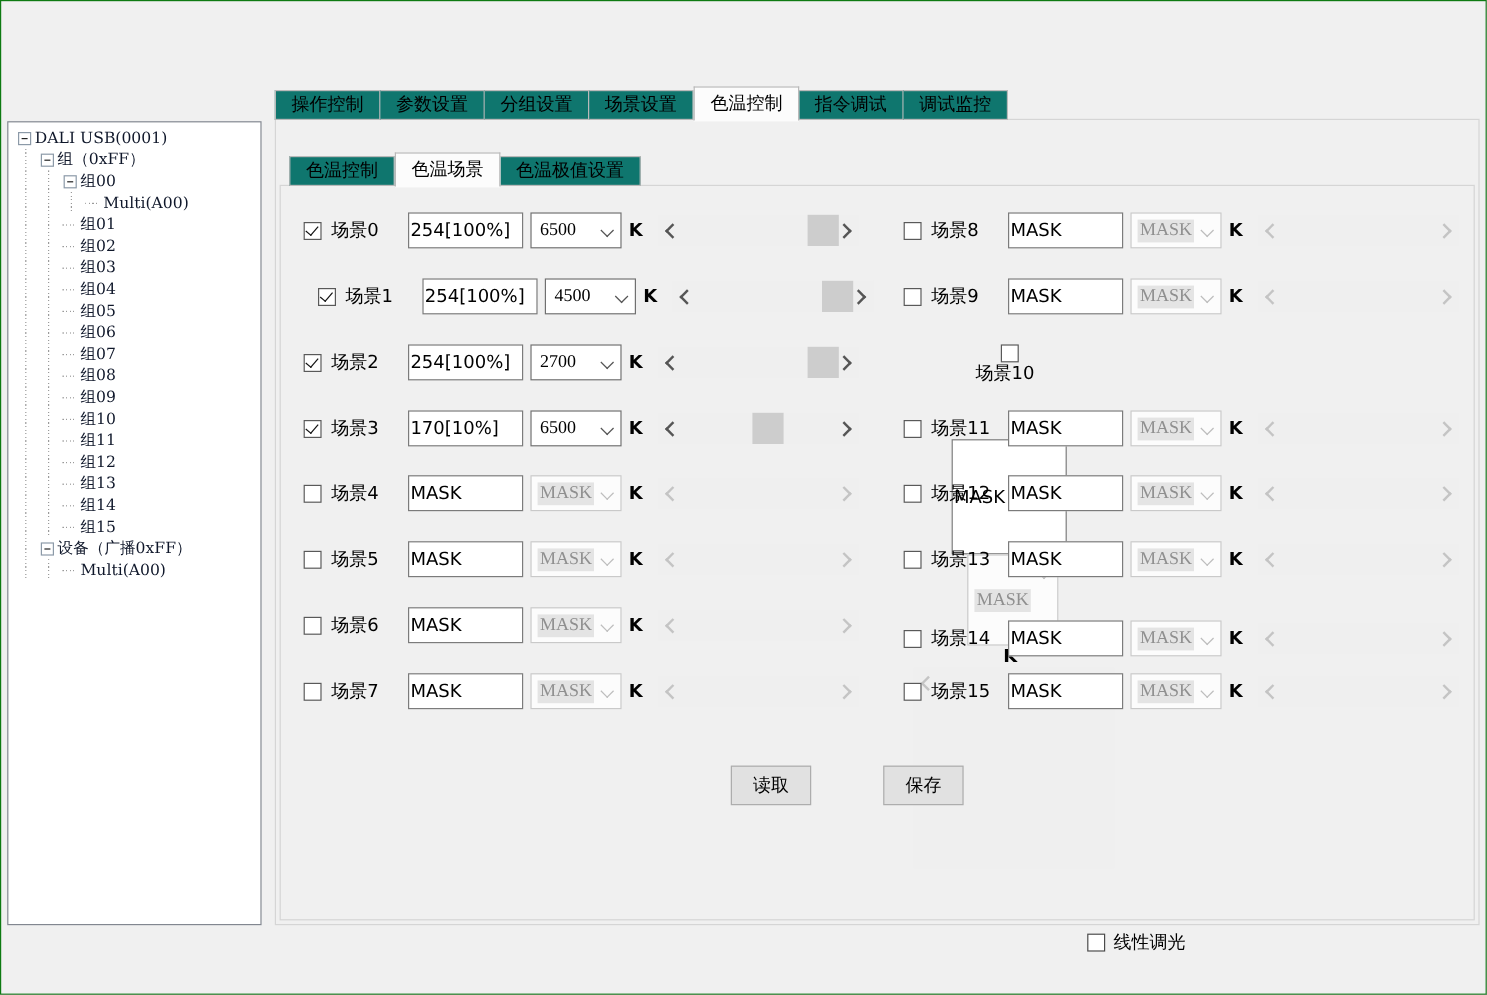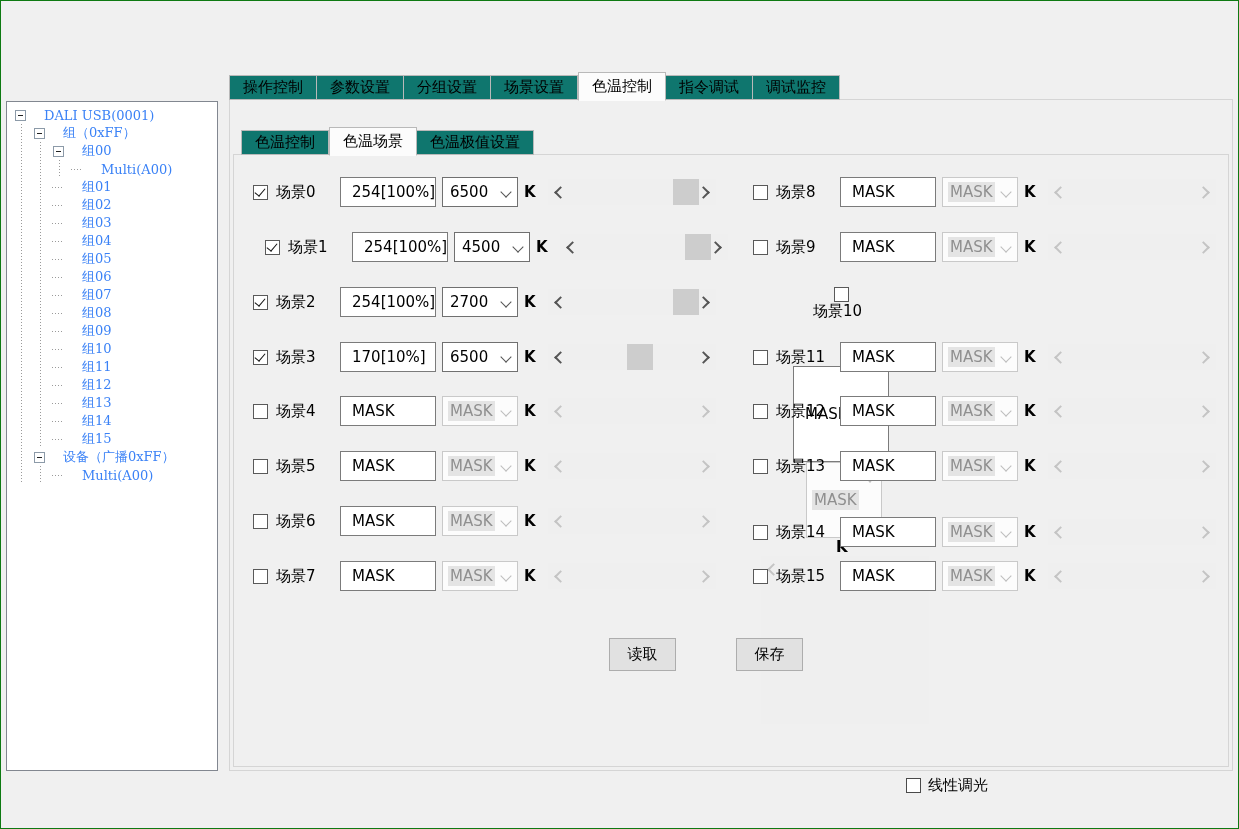--- a/index.html
+++ b/index.html
@@ -22,40 +22,40 @@
   .glyph-close{position:relative;width:12px;height:12px;}
   .glyph-close::before,.glyph-close::after{content:"";position:absolute;left:-1px;top:5px;width:14px;height:1.4px;background:#fff;}
   .glyph-close::before{transform:rotate(45deg);}
   .glyph-close::after{transform:rotate(-45deg);}
   
   .menubar{position:absolute;left:0;top:38px;right:0;height:33px;background:#fbfbfb;border-bottom:1px solid #e6e6e6;display:flex;align-items:center;padding-left:12px;box-sizing:border-box;}
   .menu-item{padding:0 12px;font-size:14px;height:100%;display:flex;align-items:center;margin-right:14px;}
   
   .tree-panel{position:absolute;left:5px;top:100px;width:212px;height:670px;background:#fff;border:1px solid #828790;box-sizing:border-box;overflow:hidden;padding-top:4px;}
   .tree-row{height:18px;display:flex;align-items:center;white-space:nowrap;padding-left:6px;}
-  .tree-label{font-family:"DejaVu Serif","Liberation Serif",serif;font-size:13px;color:#3b82f6;margin-left:18px;}
+  .tree-label{font-family:"DejaVu Serif","Liberation Serif",serif;font-size:13px;color:#0f172a;margin-left:3px;}
   .guide{width:19px;height:18px;background-image:repeating-linear-gradient(to bottom,#9a9a9a 0 1px,transparent 1px 3px);background-size:1px 100%;background-repeat:no-repeat;background-position:8px 0;flex:0 0 19px;}
   .expander{width:11px;height:11px;border:1px solid #8c9aa8;background:#fff;box-sizing:border-box;position:relative;flex:0 0 11px;margin-left:2px;}
   .expander::after{content:"";position:absolute;left:2px;top:4px;width:5px;height:1px;background:#222;}
   .hstub{width:12px;height:1px;background-image:repeating-linear-gradient(to right,#9a9a9a 0 1px,transparent 1px 3px);flex:0 0 12px;margin-left:1px;}
   
   .tabstrip{position:absolute;display:flex;align-items:flex-end;}
   .tab{height:25px;display:flex;align-items:center;justify-content:center;padding:0 13px;background:#0f766e;border:1px solid #b9b9b9;border-left:none;box-sizing:border-box;font-size:15px;position:relative;}
   .tab:first-child{border-left:1px solid #b9b9b9;}
   .tab.active{background:#fcfcfc;height:29px;border-left:1px solid #b9b9b9;z-index:5;margin-bottom:-1px;border-bottom:1px solid #fcfcfc;}
   .page-border{position:absolute;border:1px solid #d5d5d5;background:#f0f0f0;box-sizing:border-box;}
   #main-page{left:228px;top:98px;width:1004px;height:672px;}
   #sub-page{left:232px;top:153px;width:996px;height:613px;}
   
   .scene-row{position:absolute;height:30px;display:flex;align-items:center;z-index:6;}
   .cb{width:15px;height:15px;border:1px solid #595959;background:#fff;box-sizing:border-box;position:relative;flex:0 0 15px;}
   .cb .check{position:absolute;left:3px;top:0px;width:5px;height:9px;border-right:1.8px solid #111;border-bottom:1.8px solid #111;transform:rotate(40deg);}
   .scene-label{width:64px;margin-left:8px;font-size:15px;flex:0 0 64px;}
-  .level-input{width:96px;height:30px;box-sizing:border-box;border:1px solid #7b7b7b;background:#fff;font-family:inherit;font-size:15px;padding:0 0 0 11px;color:#000;flex:0 0 96px;}
-  .combo{width:76px;height:30px;box-sizing:border-box;border:1px solid #707070;background:#fff;margin-left:6px;display:flex;align-items:center;position:relative;flex:0 0 76px;}
+  .level-input{width:96px;height:30px;box-sizing:border-box;border:1px solid #7b7b7b;background:#fff;font-family:inherit;font-size:15px;padding:0 0 0 1px;color:#000;flex:0 0 96px;}
+  .combo{width:76px;height:30px;box-sizing:border-box;border:1px solid #707070;background:#fff;margin-left:6px;display:flex;align-items:center;position:relative;flex:0 0 76px;font-family:Liberation Serif, serif;}
   .combo .val{font-size:15px;margin-left:5px;padding:1px 2px;}
   .combo .chev{position:absolute;right:7px;top:10px;width:7px;height:7px;border-left:1.5px solid #555;border-bottom:1.5px solid #555;transform:rotate(-45deg);}
   .combo.disabled{border-color:#c9c9c9;background:#fcfcfc;}
   .combo.disabled .val{color:#8f8f8f;background:#e4e4e4;}
   .combo.disabled .chev{border-color:#bdbdbd;}
   .k-label{width:16px;margin-left:6px;font-weight:600;font-size:15px;flex:0 0 16px;}
   .hscroll{width:168px;height:26px;background:#efefef;margin-left:8px;position:relative;flex:0 0 168px;}
   .hscroll .arr{position:absolute;top:9px;width:7px;height:7px;}
   .hscroll .arr.l{left:8px;border-left:2px solid #555;border-bottom:2px solid #555;transform:rotate(45deg);}
   .hscroll .arr.r{right:8px;border-top:2px solid #555;border-right:2px solid #555;transform:rotate(45deg);}

